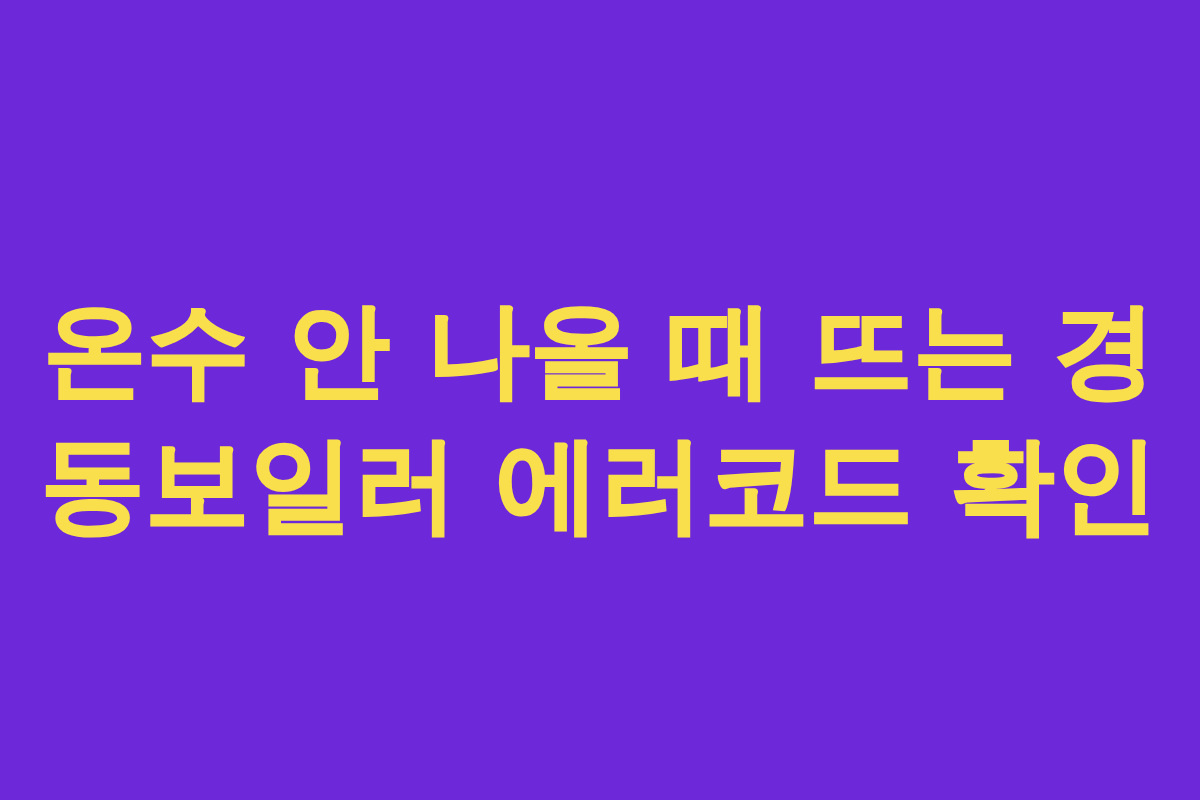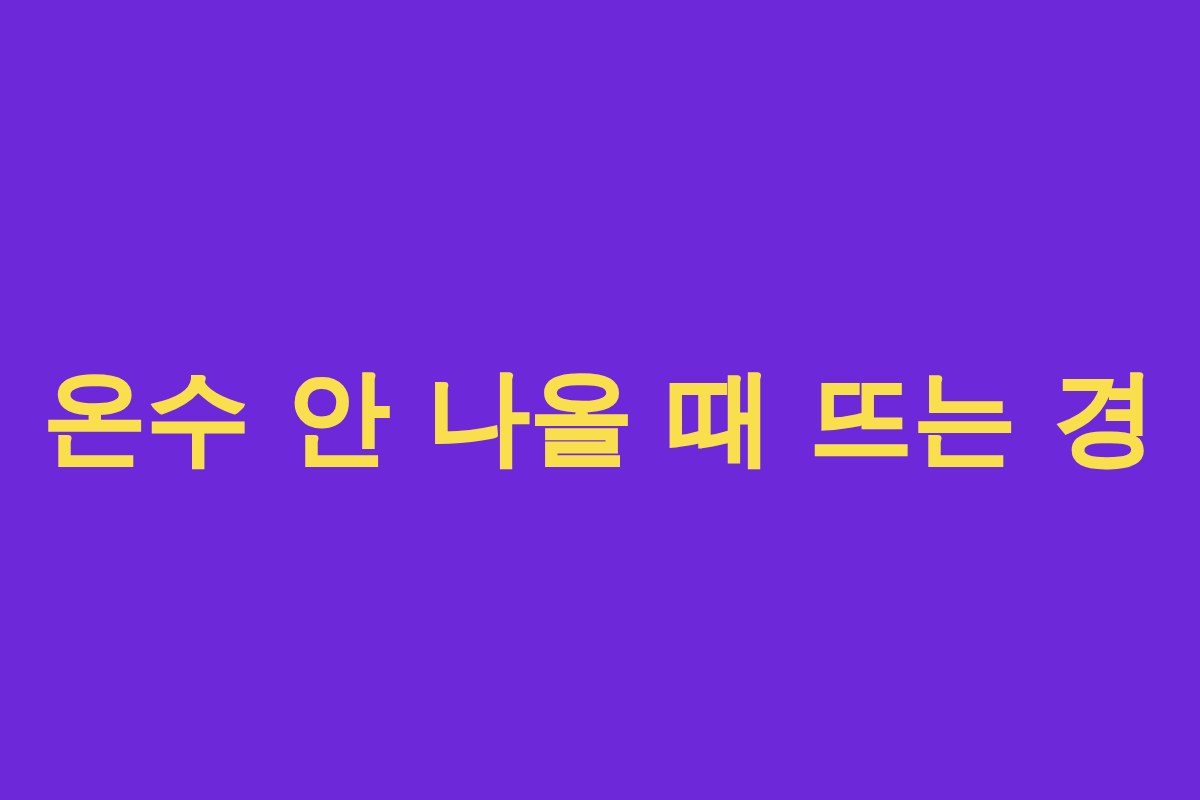--- a/index.html
+++ b/index.html
@@ -62,16 +62,17 @@
 </style>
 </head>
 <body>
 
 <div class="banner" style="background-color: #6d28d9; color: rgb(249, 223, 76);">
 
   <div class="headline">
 
     <span class="headline-line line-1">온수 안 나올 때 뜨는 경</span>
 
+    <span class="headline-line line-2">동보일러 에러코드 확인</span>
 
   </div>
 
 </div>
 
 </body></html>

